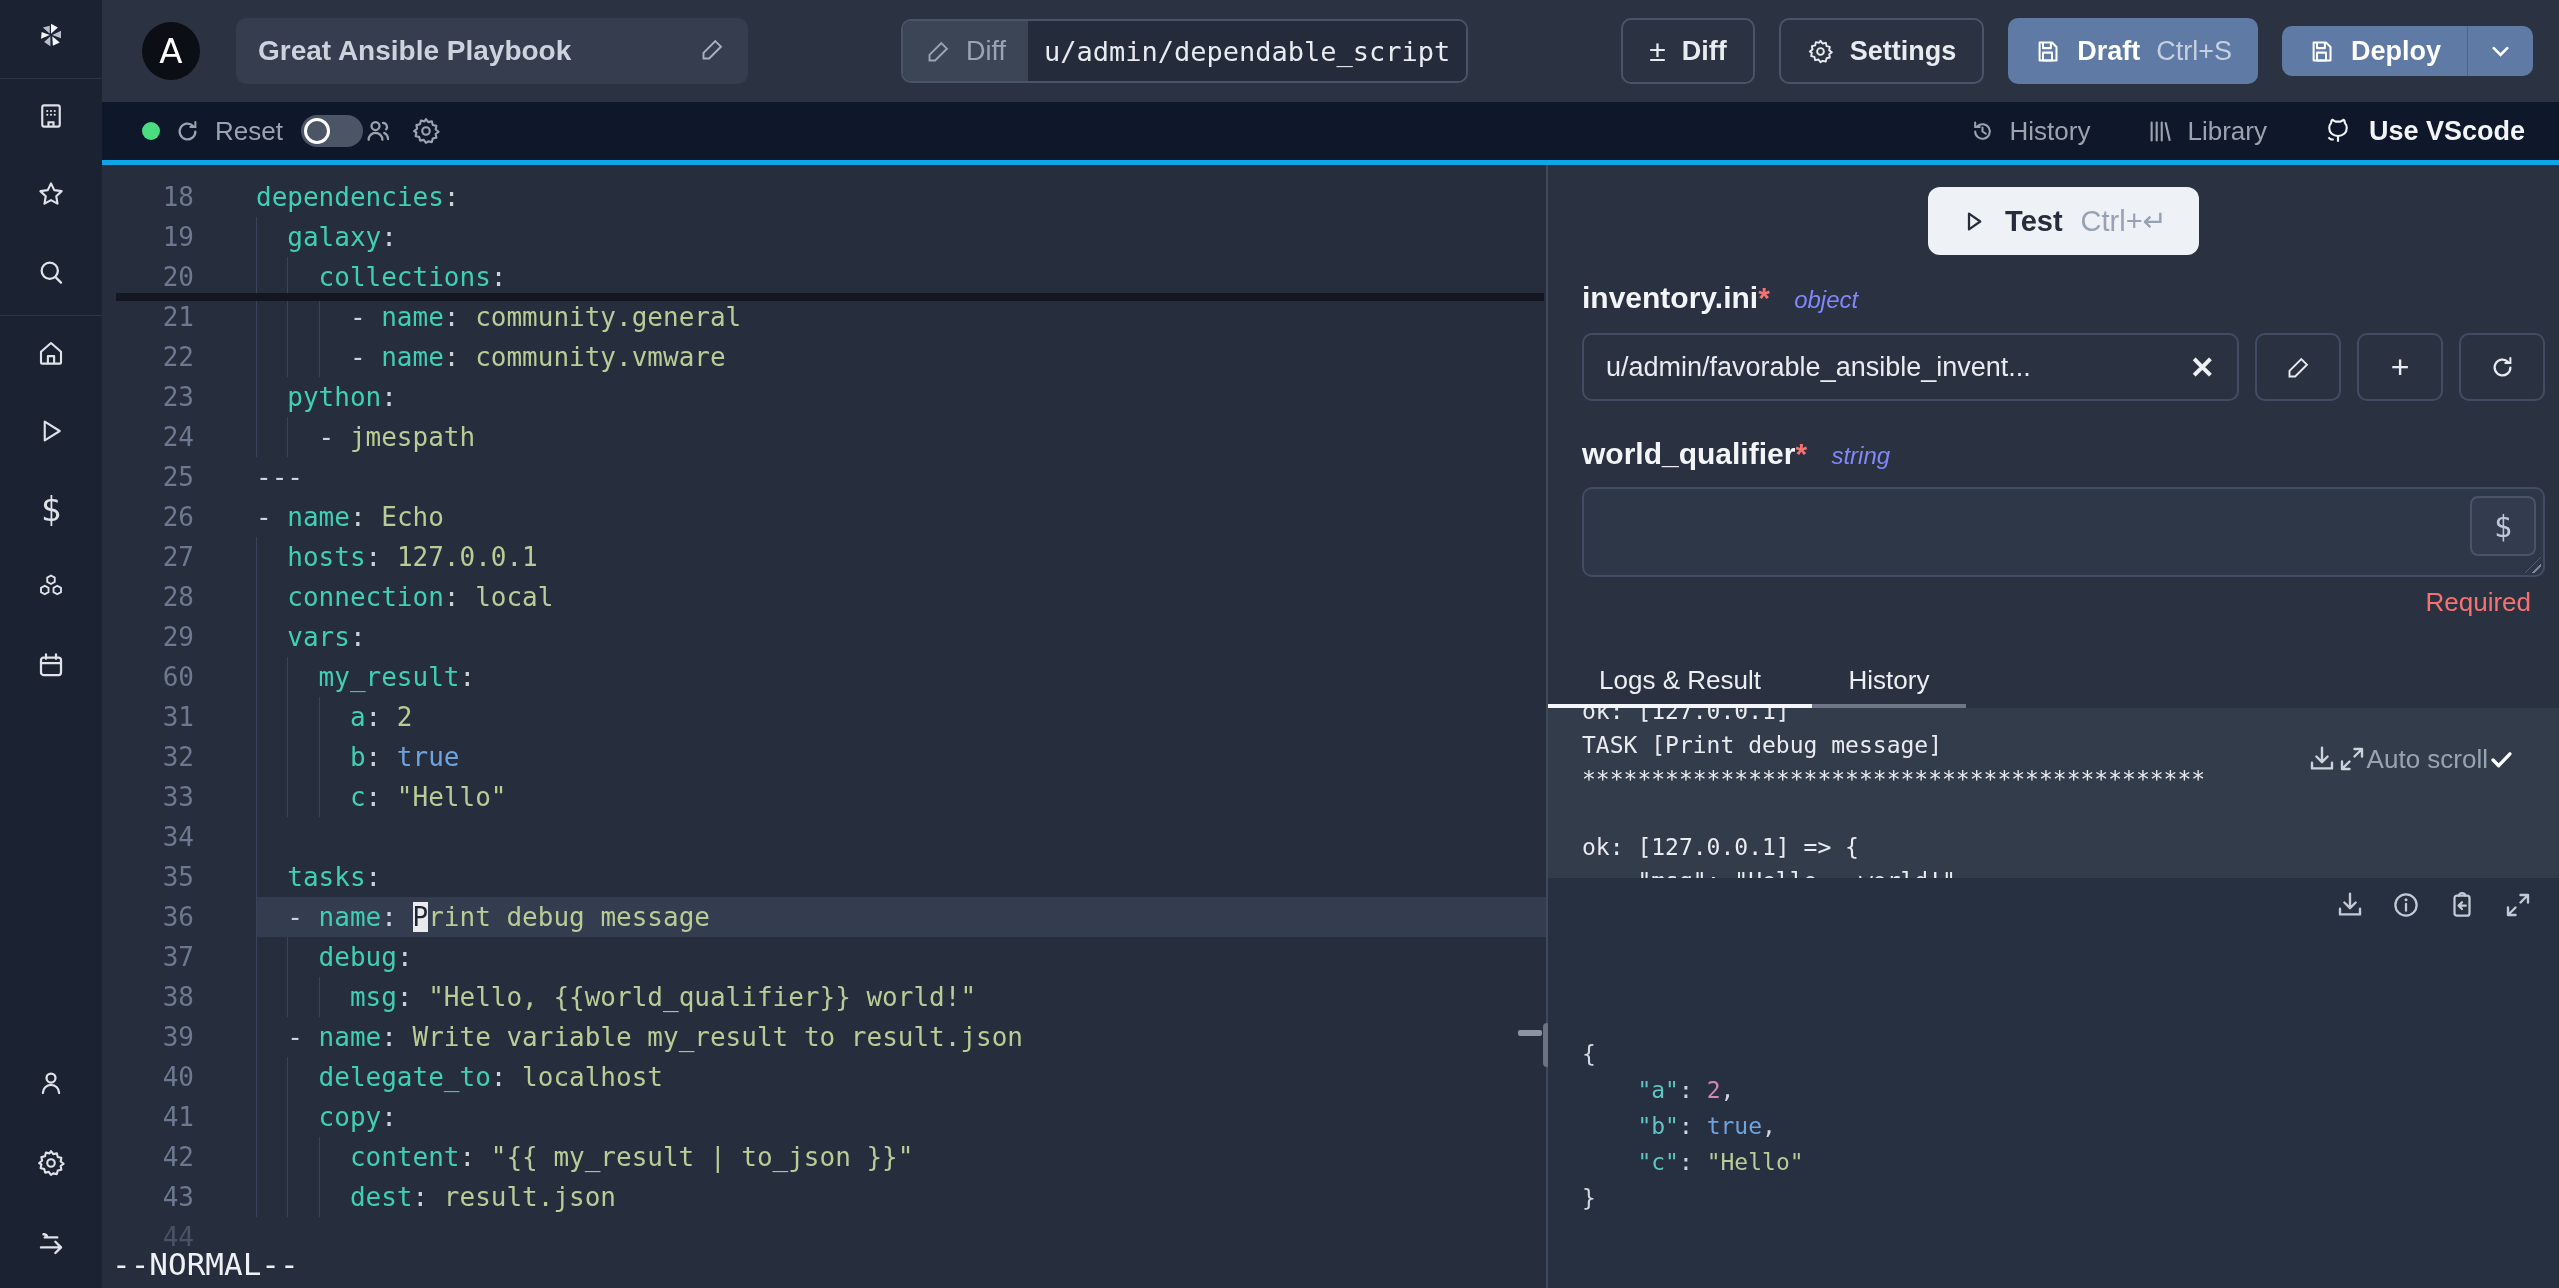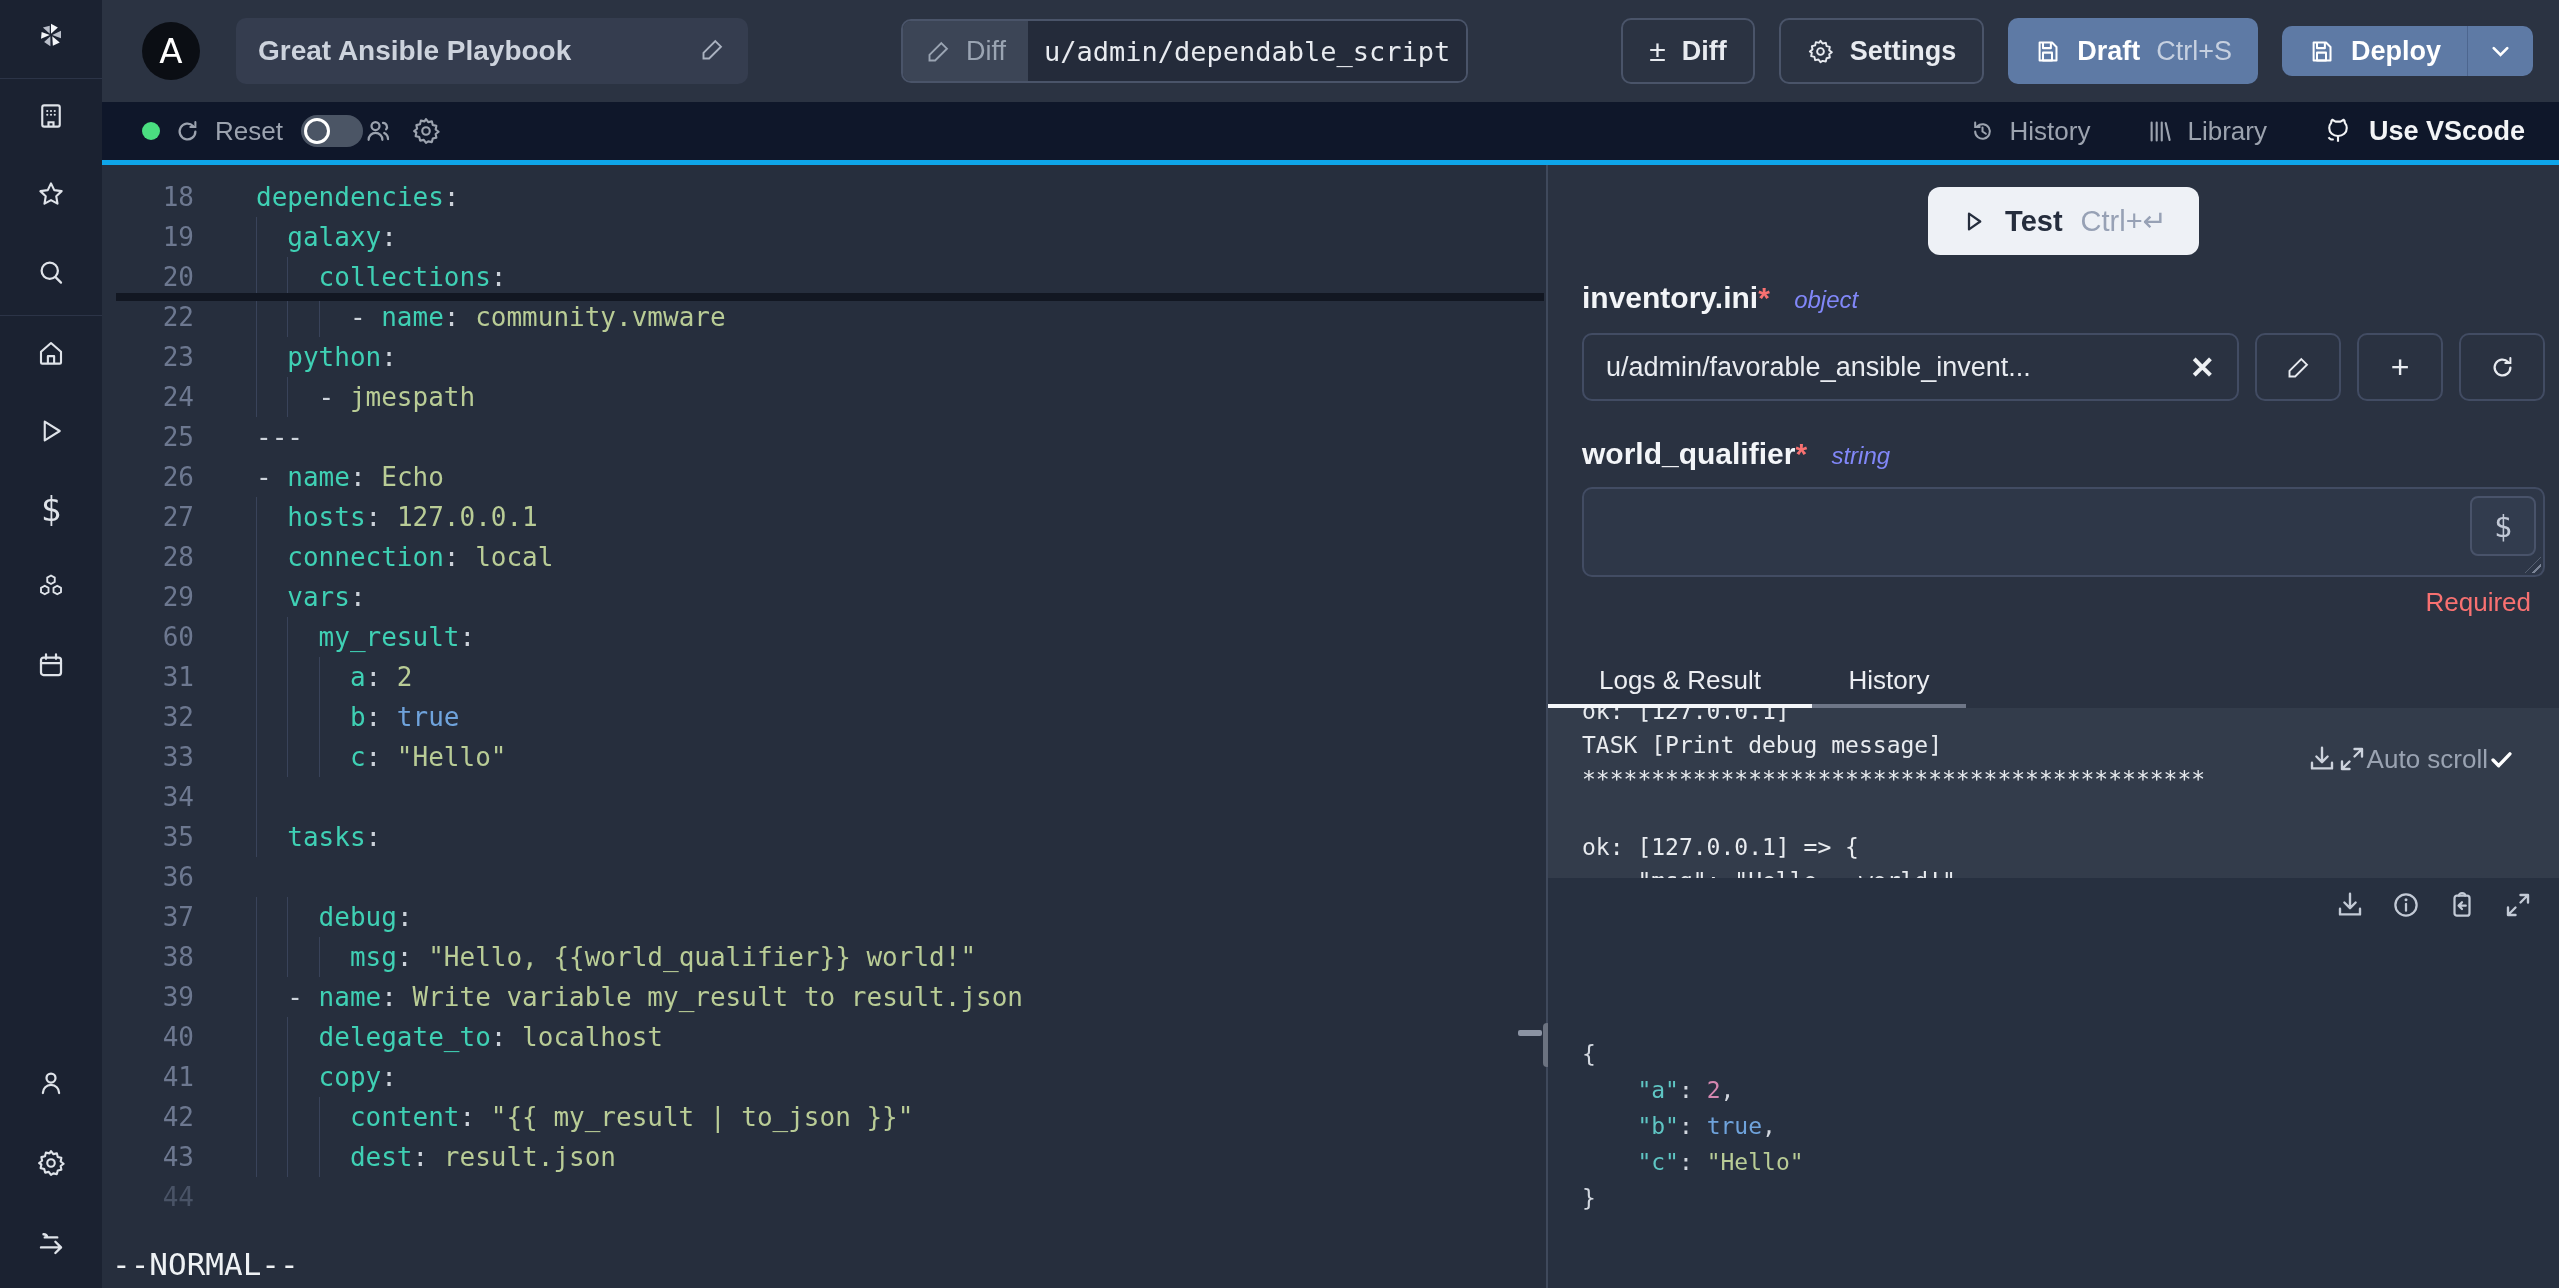--- a/index.html
+++ b/index.html
@@ -319,35 +319,36 @@
       </div>
     </div>
 
     <div class="content">
 
       <section class="editor">
         <div class="code" id="code-lines">
             <div class="cline"><span class="ln">18</span><span class="lc"><span class="tok-k">dependencies</span><span class="tok-p">:</span></span></div>
             <div class="cline"><span class="ln">19</span><span class="lc"><span class="g">  </span><span class="tok-k">galaxy</span><span class="tok-p">:</span></span></div>
             <div class="cline"><span class="ln">20</span><span class="lc"><span class="g">  </span><span class="g">  </span><span class="tok-k">collections</span><span class="tok-p">:</span></span></div>
+            <div class="cline"><span class="ln">21</span><span class="lc"><span class="g">  </span><span class="g">  </span><span class="g">  </span><span class="tok-p">- </span><span class="tok-k">name</span><span class="tok-p">: </span><span class="tok-v">community.general</span></span></div>
             <div class="cline"><span class="ln">22</span><span class="lc"><span class="g">  </span><span class="g">  </span><span class="g">  </span><span class="tok-p">- </span><span class="tok-k">name</span><span class="tok-p">: </span><span class="tok-v">community.vmware</span></span></div>
             <div class="cline"><span class="ln">23</span><span class="lc"><span class="g">  </span><span class="tok-k">python</span><span class="tok-p">:</span></span></div>
             <div class="cline"><span class="ln">24</span><span class="lc"><span class="g">  </span><span class="g">  </span><span class="tok-p">- </span><span class="tok-v">jmespath</span></span></div>
             <div class="cline"><span class="ln">25</span><span class="lc"><span class="tok-p">---</span></span></div>
             <div class="cline"><span class="ln">26</span><span class="lc"><span class="tok-p">- </span><span class="tok-k">name</span><span class="tok-p">: </span><span class="tok-v">Echo</span></span></div>
             <div class="cline"><span class="ln">27</span><span class="lc"><span class="g">  </span><span class="tok-k">hosts</span><span class="tok-p">: </span><span class="tok-v">127.0.0.1</span></span></div>
             <div class="cline"><span class="ln">28</span><span class="lc"><span class="g">  </span><span class="tok-k">connection</span><span class="tok-p">: </span><span class="tok-v">local</span></span></div>
             <div class="cline"><span class="ln">29</span><span class="lc"><span class="g">  </span><span class="tok-k">vars</span><span class="tok-p">:</span></span></div>
             <div class="cline"><span class="ln">60</span><span class="lc"><span class="g">  </span><span class="g">  </span><span class="tok-k">my_result</span><span class="tok-p">:</span></span></div>
             <div class="cline"><span class="ln">31</span><span class="lc"><span class="g">  </span><span class="g">  </span><span class="g">  </span><span class="tok-k">a</span><span class="tok-p">: </span><span class="tok-v">2</span></span></div>
             <div class="cline"><span class="ln">32</span><span class="lc"><span class="g">  </span><span class="g">  </span><span class="g">  </span><span class="tok-k">b</span><span class="tok-p">: </span><span class="tok-b">true</span></span></div>
             <div class="cline"><span class="ln">33</span><span class="lc"><span class="g">  </span><span class="g">  </span><span class="g">  </span><span class="tok-k">c</span><span class="tok-p">: </span><span class="tok-v">"Hello"</span></span></div>
             <div class="cline"><span class="ln">34</span><span class="lc"><span class="g">  </span></span></div>
             <div class="cline"><span class="ln">35</span><span class="lc"><span class="g">  </span><span class="tok-k">tasks</span><span class="tok-p">:</span></span></div>
-            <div class="cline cur"><span class="ln">36</span></div>
+            <div class="cline cur"><span class="ln">36</span><span class="lc"><span class="g">  </span><span class="tok-p">- </span><span class="tok-k">name</span><span class="tok-p">: </span><span class="tok-c">P</span><span class="tok-v">rint debug message</span></span></div>
             <div class="cline"><span class="ln">37</span><span class="lc"><span class="g">  </span><span class="g">  </span><span class="tok-k">debug</span><span class="tok-p">:</span></span></div>
             <div class="cline"><span class="ln">38</span><span class="lc"><span class="g">  </span><span class="g">  </span><span class="g">  </span><span class="tok-k">msg</span><span class="tok-p">: </span><span class="tok-v">"Hello, {{world_qualifier}} world!"</span></span></div>
             <div class="cline"><span class="ln">39</span><span class="lc"><span class="g">  </span><span class="tok-p">- </span><span class="tok-k">name</span><span class="tok-p">: </span><span class="tok-v">Write variable my_result to result.json</span></span></div>
             <div class="cline"><span class="ln">40</span><span class="lc"><span class="g">  </span><span class="g">  </span><span class="tok-k">delegate_to</span><span class="tok-p">: </span><span class="tok-v">localhost</span></span></div>
             <div class="cline"><span class="ln">41</span><span class="lc"><span class="g">  </span><span class="g">  </span><span class="tok-k">copy</span><span class="tok-p">:</span></span></div>
             <div class="cline"><span class="ln">42</span><span class="lc"><span class="g">  </span><span class="g">  </span><span class="g">  </span><span class="tok-k">content</span><span class="tok-p">: </span><span class="tok-v">"{{ my_result | to_json }}"</span></span></div>
             <div class="cline"><span class="ln">43</span><span class="lc"><span class="g">  </span><span class="g">  </span><span class="g">  </span><span class="tok-k">dest</span><span class="tok-p">: </span><span class="tok-v">result.json</span></span></div>
             <div class="cline"><span class="ln dim">44</span><span class="lc"></span></div>
           </div>
         <div class="code-sep"></div>

